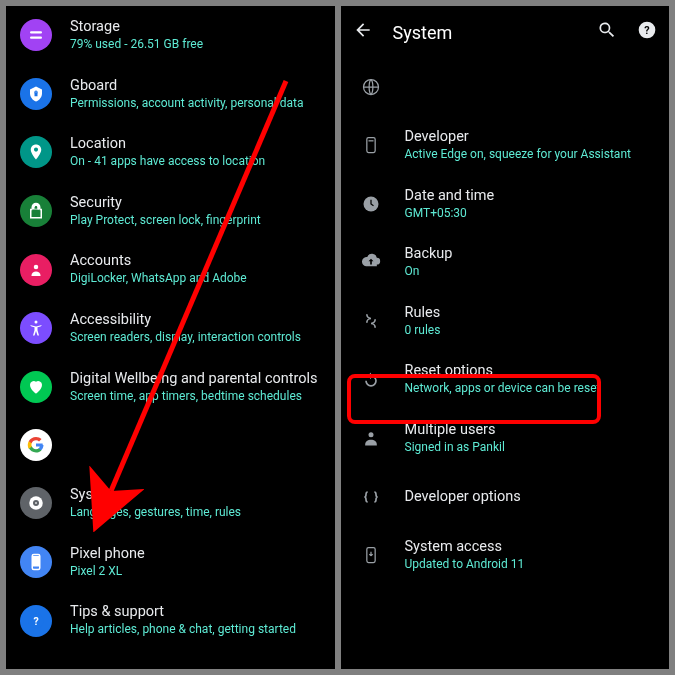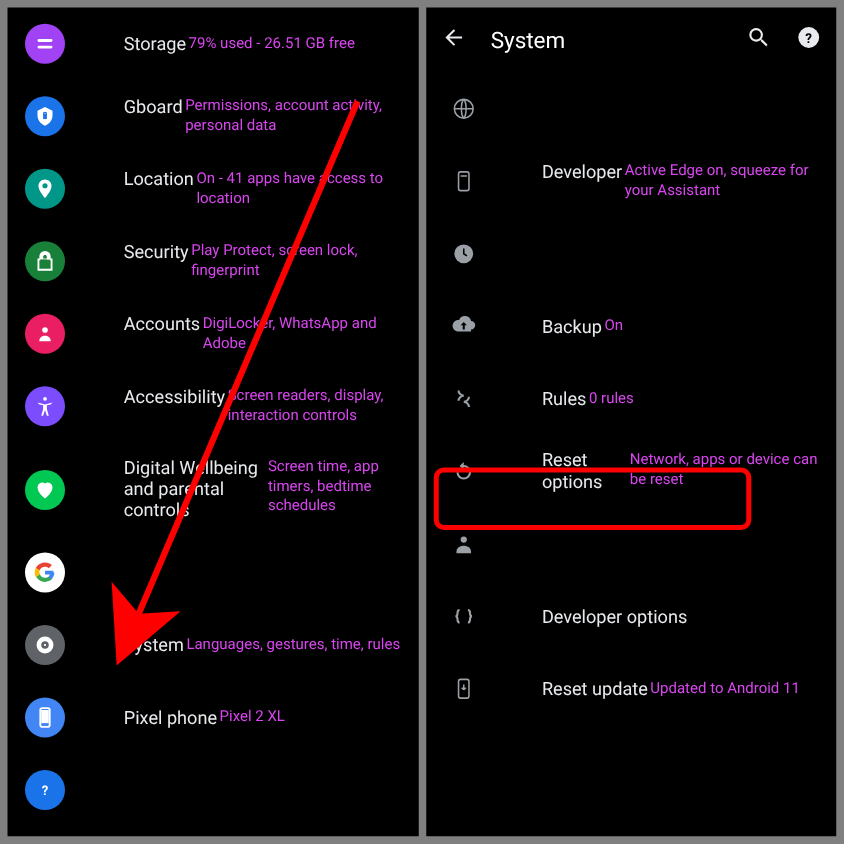--- a/index.html
+++ b/index.html
@@ -51,23 +51,23 @@
     }
     .icon-wrap svg { width: 18px; height: 18px; }
     .icon-plain {
       width: 32px;
       display: flex;
       align-items: center;
       justify-content: center;
       flex-shrink: 0;
     }
     .icon-plain svg { width: 20px; height: 20px; }
-    .txt { display: flex; gap: 2px; min-width: 0; margin-left: 29px; }
+    .txt { display: flex; flex-direction: column; gap: 2px; min-width: 0; }
     .title { color: #e8eaed; font-size: 14.5px; font-weight: 400; }
-    .sub { color: #d946ef; font-size: 12px; line-height: 1.3; }
+    .sub { color: #5eead4; font-size: 12px; line-height: 1.3; }
     .bg-purple { background: #a142f4; }
     .bg-blue { background: #1a73e8; }
     .bg-teal { background: #009688; }
     .bg-green { background: #188038; }
     .bg-pink { background: #e91e63; }
     .bg-violet { background: #7c4dff; }
     .bg-mint { background: #00c853; }
     .bg-gblue { background: #1a73e8; }
     .bg-grey { background: #5f6368; }
     .bg-lblue { background: #4285f4; }
@@ -209,20 +209,24 @@
           <span class="sub">Pixel 2 XL</span>
         </div>
       </div>
       <div class="item">
         <span class="icon-wrap bg-gblue">
           <svg viewBox="0 0 24 24" fill="#fff">
               <circle cx="12" cy="12" r="10" fill="#1a73e8"></circle>
               <text x="12" y="17" text-anchor="middle" font-size="14" fill="#fff" font-weight="bold">?</text>
             </svg>
         </span>
+        <div class="txt">
+          <span class="title">Tips &amp; support</span>
+          <span class="sub">Help articles, phone &amp; chat, getting started</span>
+        </div>
       </div>
     </div>
 
     <svg class="arrow-svg" style="left:0;top:0;width:330px;height:660px">
       <defs>
         <marker id="ah" markerWidth="12" markerHeight="12" refX="3" refY="6" orient="auto">
           <path d="M0,0 L12,6 L0,12 L3,6 Z" fill="#ff0000"></path>
         </marker>
       </defs>
       <line x1="280" y1="75" x2="105" y2="485" stroke="#ff0000" stroke-width="5" marker-end="url(#ah)"></line>
@@ -272,20 +276,24 @@
           <span class="sub">Active Edge on, squeeze for your Assistant</span>
         </div>
       </div>
       <div class="item">
         <span class="icon-plain">
           <svg viewBox="0 0 24 24" fill="#9aa0a6">
               <circle cx="12" cy="12" r="9"></circle>
               <path d="M12 7v5l3 2" stroke="#000" stroke-width="1.5" fill="none"></path>
             </svg>
         </span>
+        <div class="txt">
+          <span class="title">Date and time</span>
+          <span class="sub">GMT+05:30</span>
+        </div>
       </div>
       <div class="item">
         <span class="icon-plain">
           <svg viewBox="0 0 24 24" fill="#9aa0a6">
               <path d="M19 15a4 4 0 000-8 6 6 0 00-11.5-1A5 5 0 006 17h13v-2z"></path>
               <path d="M12 8l-3 3h2v4h2v-4h2l-3-3z" fill="#000"></path>
             </svg>
         </span>
         <div class="txt">
           <span class="title">Backup</span>
@@ -314,40 +322,44 @@
           <span class="sub">Network, apps or device can be reset</span>
         </div>
       </div>
       <div class="item">
         <span class="icon-plain">
           <svg viewBox="0 0 24 24" fill="#9aa0a6">
               <circle cx="12" cy="8" r="3"></circle>
               <path d="M5 20c0-4 3-6 7-6s7 2 7 6v1H5v-1z"></path>
             </svg>
         </span>
+        <div class="txt">
+          <span class="title">Multiple users</span>
+          <span class="sub">Signed in as Pankil</span>
+        </div>
       </div>
       <div class="item">
         <span class="icon-plain">
           <svg viewBox="0 0 24 24" fill="none" stroke="#9aa0a6" stroke-width="2">
               <path d="M8 6c-2 0-2 2-2 3s0 3-2 3c2 0 2 2 2 3s0 3 2 3M16 6c2 0 2 2 2 3s0 3 2 3c-2 0-2 2-2 3s0 3-2 3"></path>
             </svg>
         </span>
         <div class="txt">
           <span class="title">Developer options</span>
         </div>
       </div>
       <div class="item">
         <span class="icon-plain">
           <svg viewBox="0 0 24 24" fill="none" stroke="#9aa0a6" stroke-width="1.5">
               <rect x="7" y="3" width="10" height="18" rx="2"></rect>
               <path d="M12 8v5m0 0l-2-2m2 2l2-2" stroke="#9aa0a6"></path>
             </svg>
         </span>
         <div class="txt">
-          <span class="title">Reset update</span>
+          <span class="title">System access</span>
           <span class="sub">Updated to Android 11</span>
         </div>
       </div>
     </div>
 
     <div class="red-box" style="left:6px;top:368px;width:254px;height:50px"></div>
   </div>
 </div>
 
 </body></html>

